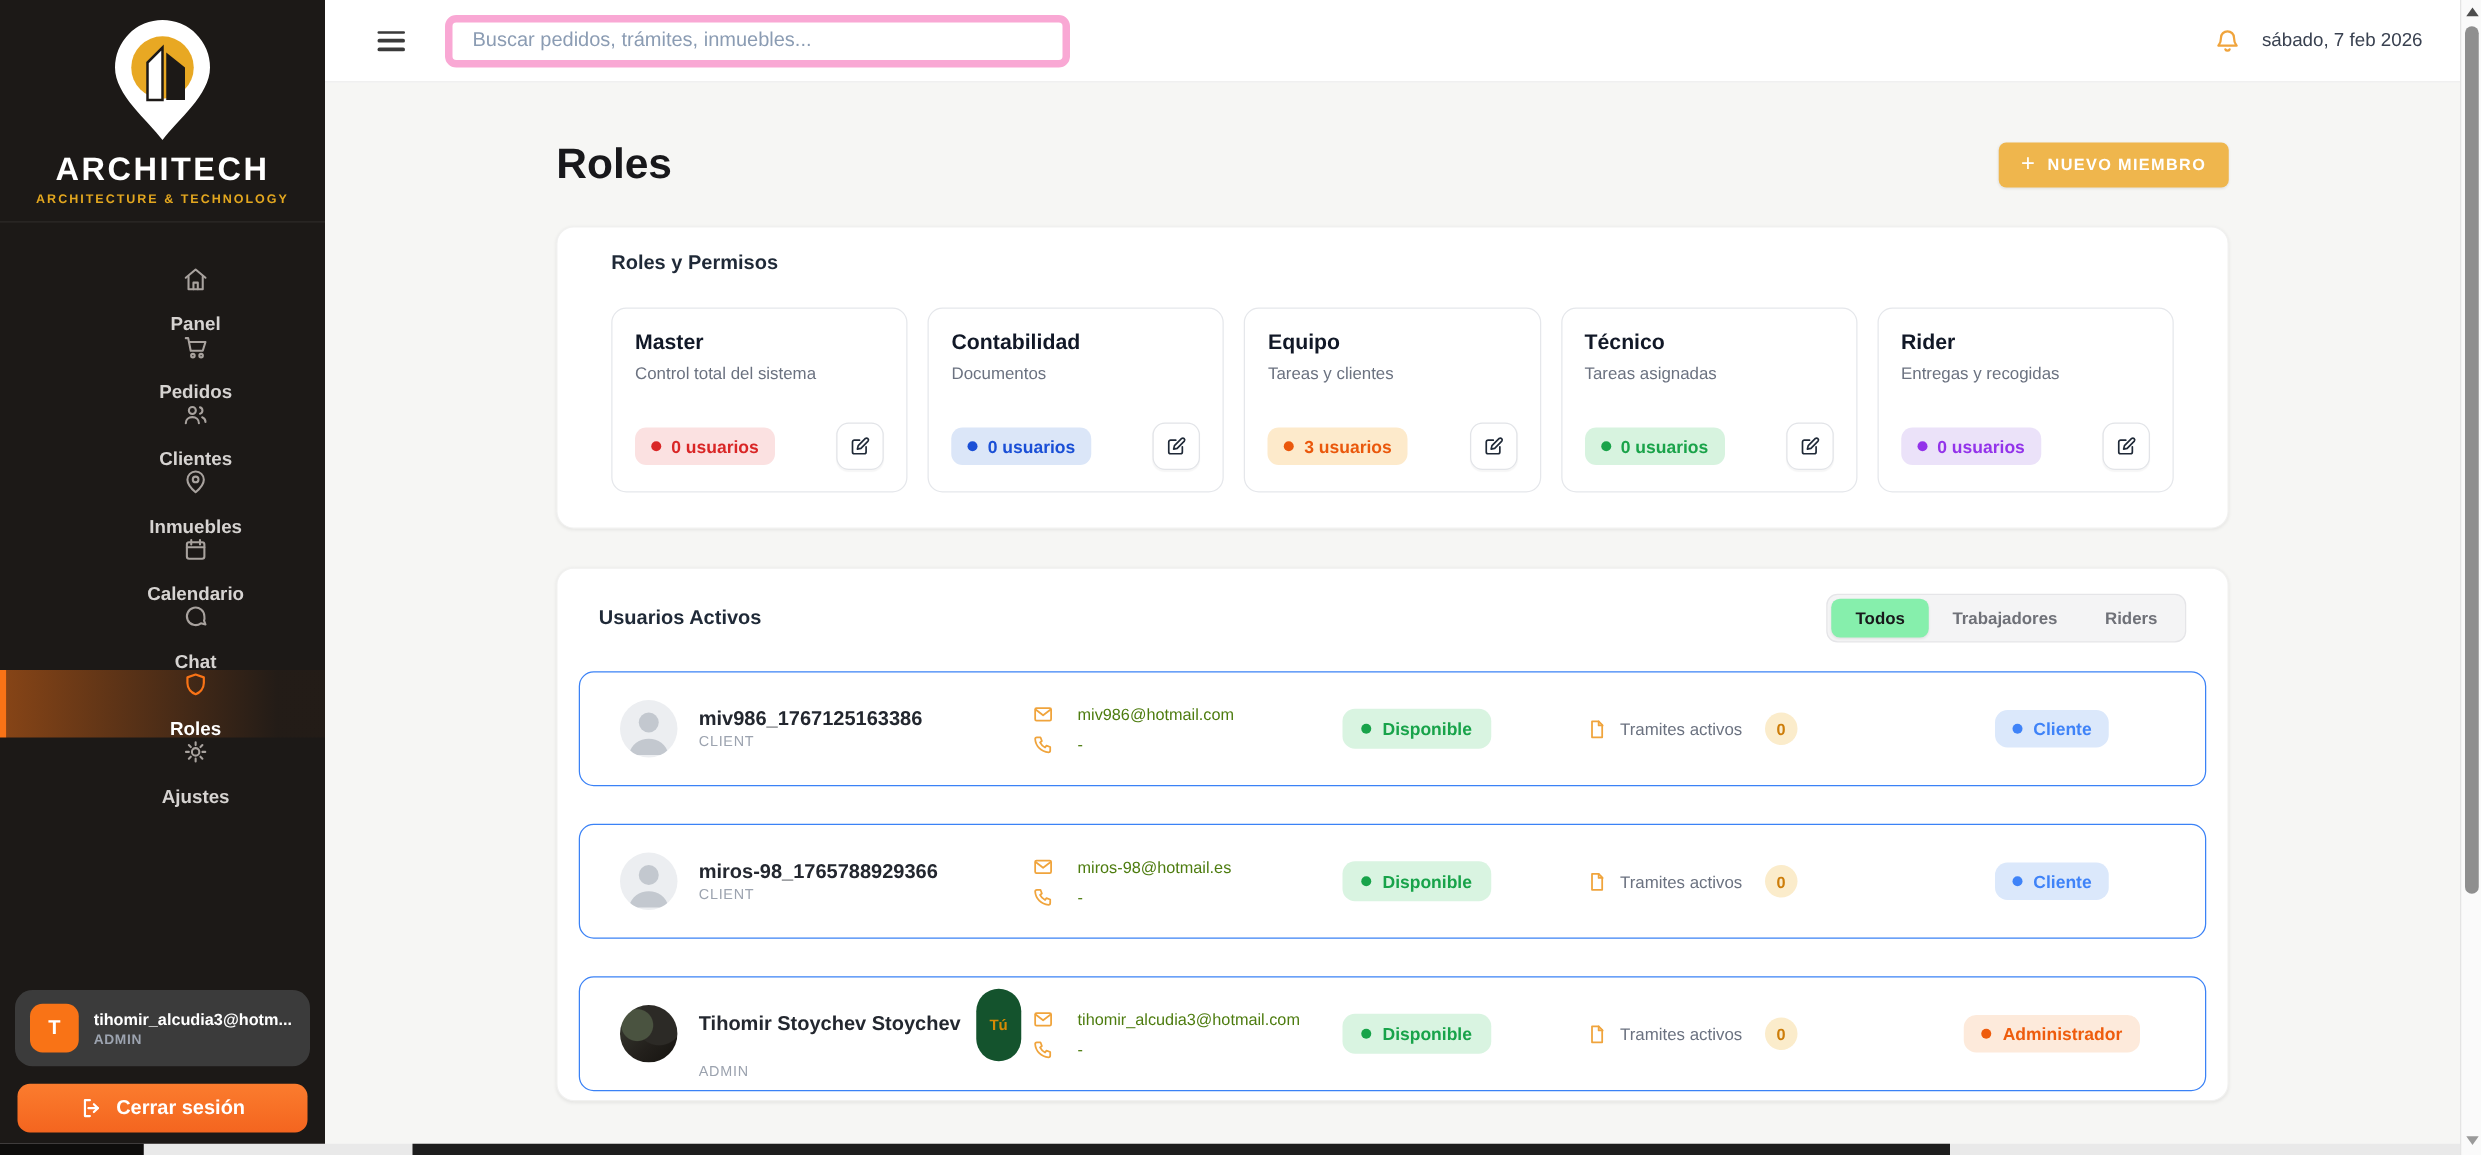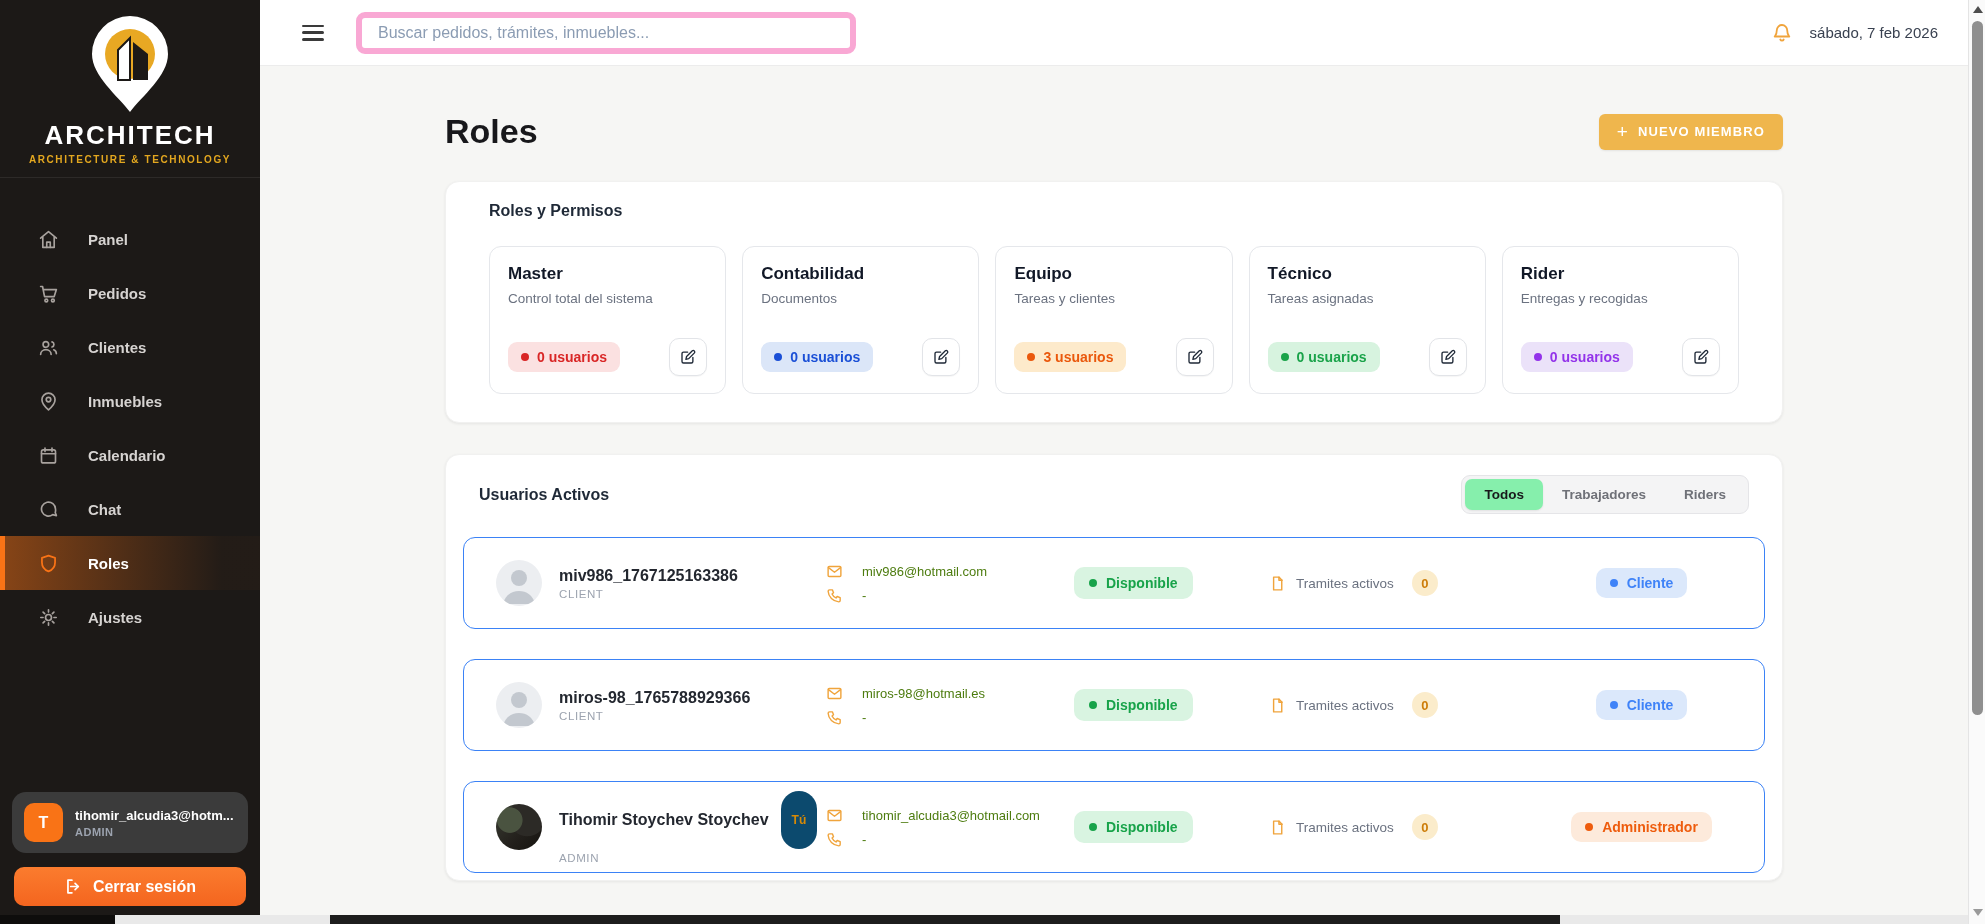--- a/index.html
+++ b/index.html
@@ -7,21 +7,21 @@
   body { font-family:"Liberation Sans", sans-serif; background:#f6f6f4; position:relative; }
 
   
   .sidebar { position:absolute; left:0; top:0; width:260px; height:924px; background:#1c1917; display:flex; flex-direction:column; z-index:5; }
   .brand { padding:14px 0 12px; text-align:center; }
   .brand-logo { display:block; margin:0 auto 6px; }
   .brand-name { color:#ffffff; font-size:26px; font-weight:800; letter-spacing:2px; }
   .brand-tagline { color:#e3a71f; font-size:10px; font-weight:700; letter-spacing:1.6px; margin-top:3px; }
   .side-divider { border-top:1px solid #2d2a28; margin-top:12px; }
   .nav { margin-top:22px; }
-  .nav-item { display:flex; align-items:center; gap:29px; height:54px; padding-left:32px; color:#d6d3d1; font-size:15px; font-weight:600; cursor:pointer; border-left:5px solid transparent; }
+  .nav-item { display:flex; align-items:center; gap:17px; height:54px; padding-left:48px; color:#d6d3d1; font-size:15px; font-weight:600; cursor:pointer; border-left:5px solid transparent;flex-direction:column; }
   .nav-item .nicon { width:22px; height:22px; color:#a8a29e; flex:0 0 22px; display:flex; align-items:center; justify-content:center; }
   .nav-item.active { border-left-color:#f97316; background:linear-gradient(90deg, rgba(249,115,22,.48), rgba(249,115,22,.03) 85%); color:#ffffff; font-weight:700; }
   .nav-item.active .nicon { color:#f97316; }
   .side-bottom { margin-top:auto; padding:0 12px 18px; }
   .user-card { background:#3b3b3b; border-radius:14px; padding:11px 12px; display:flex; align-items:center; gap:12px; }
   .user-avatar { width:39px; height:39px; border-radius:10px; background:#f97316; color:#fff; font-size:16px; font-weight:700; display:flex; align-items:center; justify-content:center; flex:0 0 39px; }
   .user-email { color:#ffffff; font-size:13px; font-weight:700; max-width:165px; white-space:nowrap; overflow:hidden; }
   .user-role { color:#9ca3af; font-size:11px; font-weight:600; letter-spacing:.5px; margin-top:3px; }
   .logout-btn { margin:14px 2px 0; height:39px; width:calc(100% - 4px); border:none; border-radius:10px; background:linear-gradient(180deg,#fb7c2e,#f4651f); color:#fff; font-family:inherit; font-size:16px; font-weight:700; display:flex; align-items:center; justify-content:center; gap:10px; cursor:pointer; }
 
@@ -65,21 +65,21 @@
   .tabs { display:flex; background:#f4f4f5; border:1px solid #e5e5e8; border-radius:9px; padding:3px; }
   .tab { padding:8px 19px; font-size:13.5px; font-weight:600; color:#6f7178; border-radius:7px; cursor:pointer; }
   .tab.active { background:#86efac; color:#18181b; font-weight:700; box-shadow:0 1px 2px rgba(0,0,0,.08); }
   .user-rows { margin-top:23px; display:flex; flex-direction:column; gap:30px; }
   .user-row { height:92px; border:1px solid #3b82f6; border-radius:12px; display:flex; align-items:center; padding-left:32px; background:#fff; cursor:pointer; }
   .col-id { width:330px; display:flex; align-items:center; gap:17px; }
   .avatar { width:46px; height:46px; border-radius:50%; overflow:hidden; flex:0 0 46px; background:#eceef1; }
   .avatar.photo { background:radial-gradient(circle at 30% 35%, #4a5340 0 28%, transparent 30%), radial-gradient(circle at 68% 30%, #2c2a26 0 40%, transparent 42%), linear-gradient(135deg,#3a3d33,#23201c 60%,#15130f); }
   .id-name-line { display:flex; align-items:center; gap:12px; }
   .id-name { font-size:16px; font-weight:700; color:#23272f; }
-  .you-badge { background:#0c4a6e; color:#d78a06; font-size:12px; font-weight:700; padding:22px 11px; border-radius:999px; }
+  .you-badge { background:#14532d; color:#d78a06; font-size:12px; font-weight:700; padding:22px 11px; border-radius:999px; }
   .id-role { font-size:11.5px; font-weight:400; color:#9ca3af; letter-spacing:.6px; margin-top:3px; }
   .col-contact { flex:1; display:flex; flex-direction:column; gap:7px; }
   .contact-line { display:flex; align-items:center; gap:19px; font-size:13px; color:#4d7c0f; }
   .cicon { width:17px; height:17px; color:#f0a43c; flex:0 0 17px; }
   .col-status { width:195px; }
   .status-pill { display:inline-flex; align-items:center; gap:9px; background:#d9f4e1; color:#18a34a; font-size:14px; font-weight:700; padding:8px 15px; border-radius:10px; }
   .col-tramites { width:250px; display:flex; align-items:center; gap:10px; }
   .tram-label { font-size:13.5px; color:#6b7280; }
   .tram-badge { width:26px; height:26px; border-radius:50%; background:#fbeccb; color:#cd7d09; font-size:13px; font-weight:700; display:flex; align-items:center; justify-content:center; margin-left:8px; }
   .col-tag { width:245px; display:flex; justify-content:center; }

